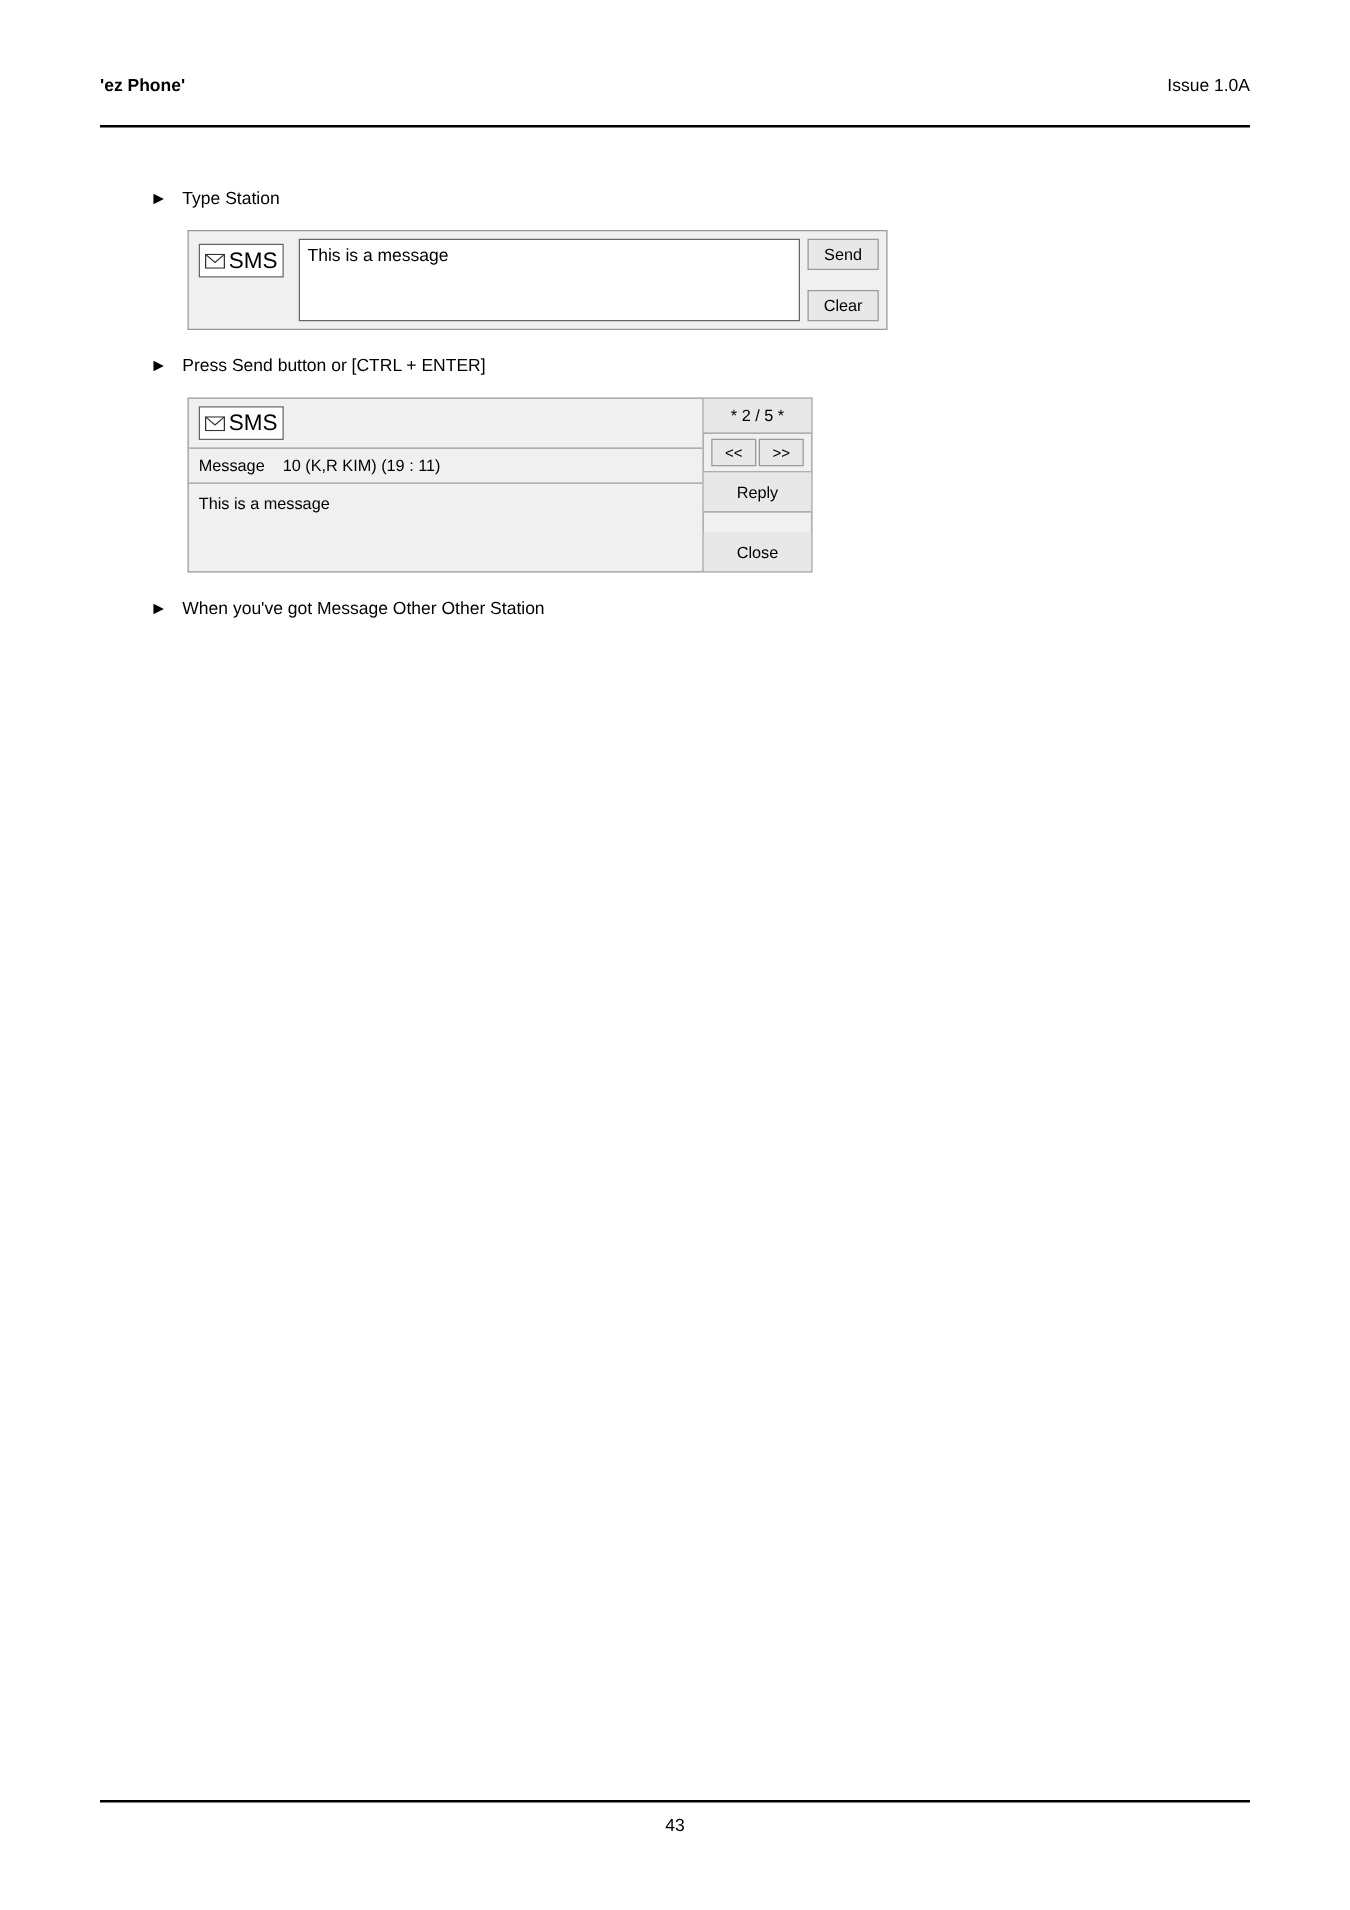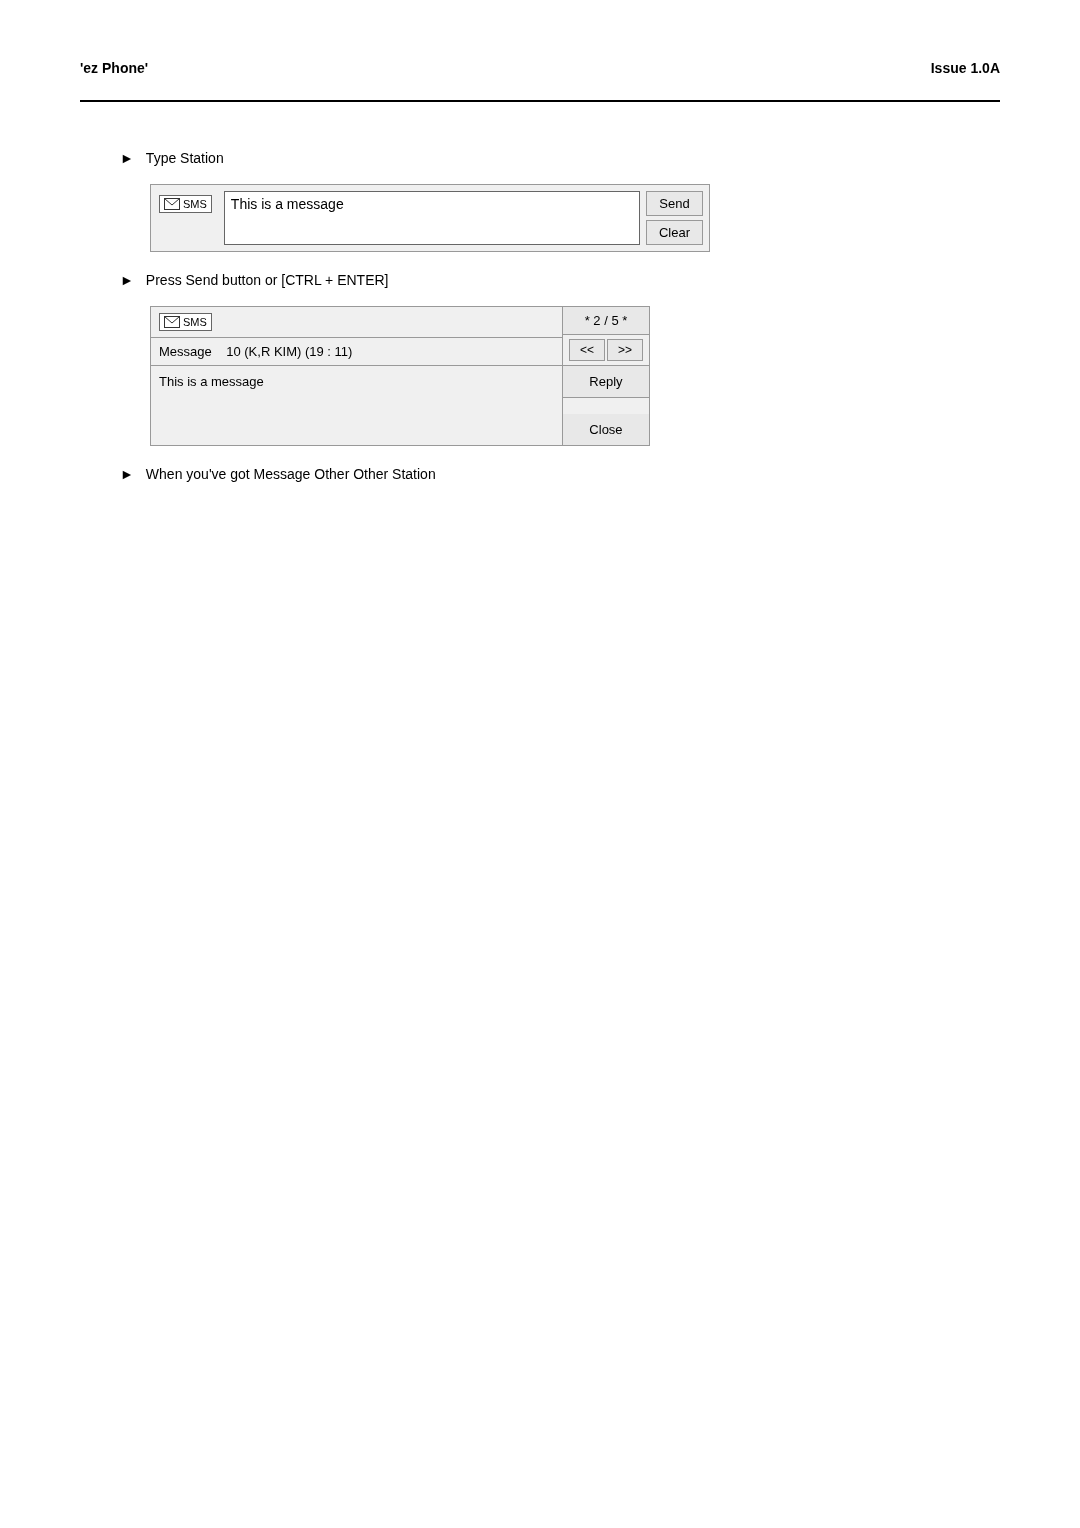--- a/index.html
+++ b/index.html
@@ -28,21 +28,21 @@
       padding-bottom: 24px;
       margin-bottom: 20px;
     }
 
     .header-title {
       font-weight: bold;
       font-size: 14px;
     }
 
     .header-issue {
-      font-weight: bold;
+      font-weight: normal;
       font-size: 14px;
     }
 
     .content-area {
       flex: 1;
       padding: 10px 40px;
     }
 
     .bullet-item {
       display: flex;
@@ -74,21 +74,21 @@
       align-items: flex-start;
       padding: 4px 6px 4px 2px;
     }
 
     .sms-icon {
       display: flex;
       align-items: center;
       border: 1px solid #666;
       padding: 2px 4px;
       background: #fff;
-      font-size: 11px;
+      font-size: 18px;
       gap: 3px;
     }
 
     .envelope-icon {
       width: 16px;
       height: 12px;
       display: inline-block;
     }
 
     .message-input-area {
@@ -97,21 +97,21 @@
       border: 1px solid #666;
       padding: 4px 6px;
       font-size: 14px;
       font-family: Arial, sans-serif;
       min-height: 36px;
     }
 
     .compose-buttons {
       display: flex;
       flex-direction: column;
-      gap: 4px;
+      gap: 16px;
       justify-content: flex-start;
     }
 
     .btn {
       background: #e8e8e8;
       border: 1px solid #999;
       padding: 4px 12px;
       font-size: 13px;
       cursor: pointer;
       font-family: Arial, sans-serif;
@@ -286,13 +286,16 @@
       </div>
     </div>
 
     <div class="bullet-item">
       <span class="bullet-arrow">►</span>
       <span>When you've got Message Other Other Station</span>
     </div>
 
   </div>
 
+  <div class="footer">
+    <span>43</span>
+  </div>
 </div>
 
 </body></html>

